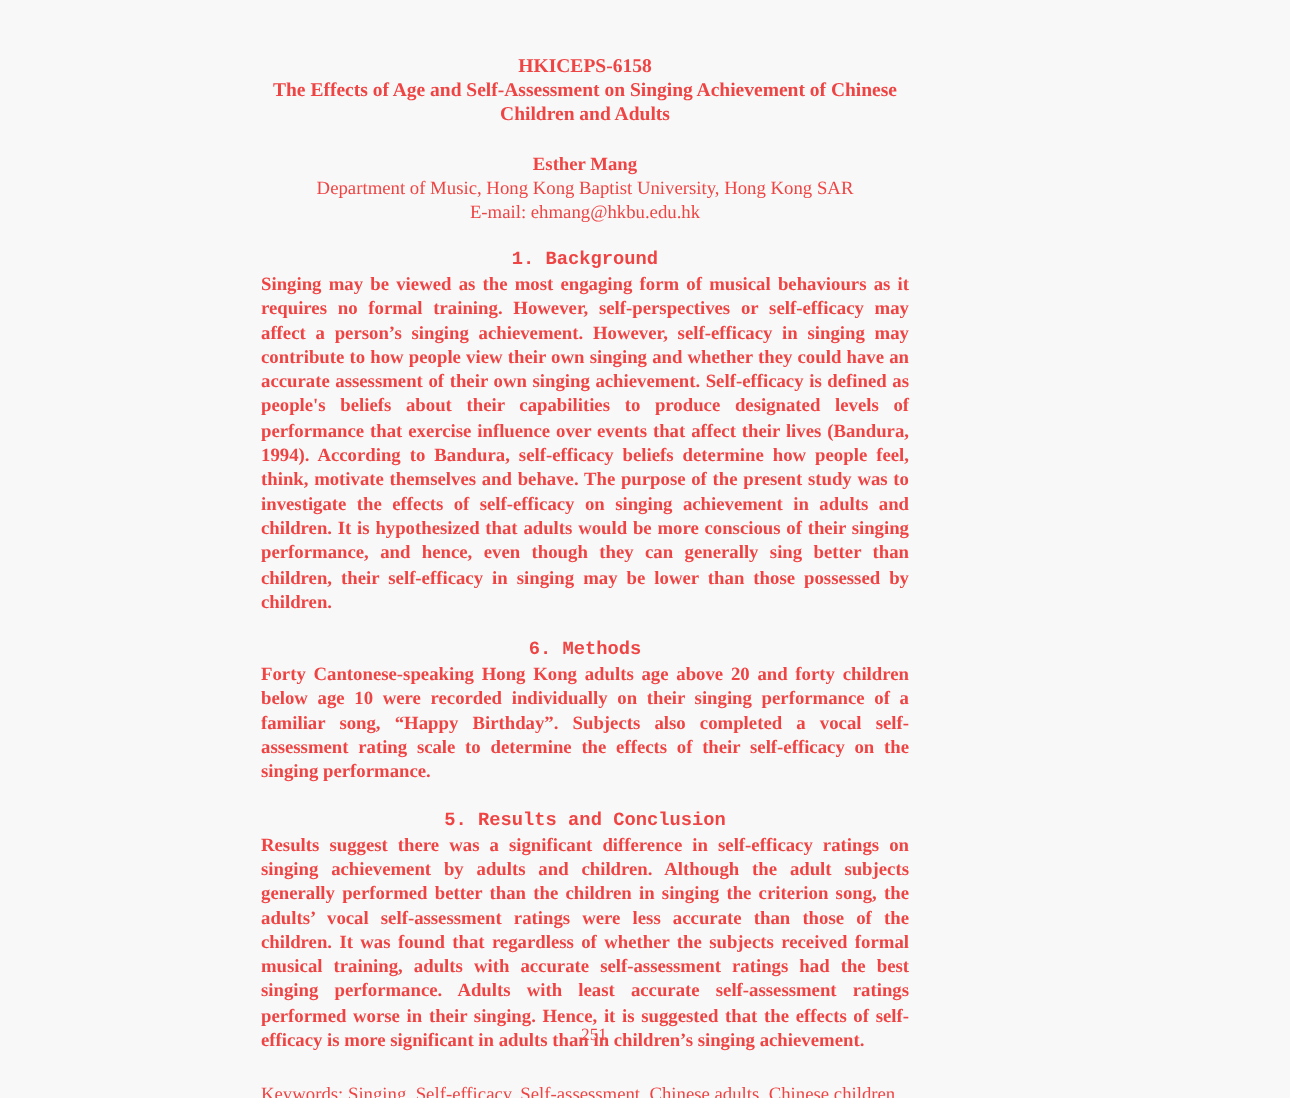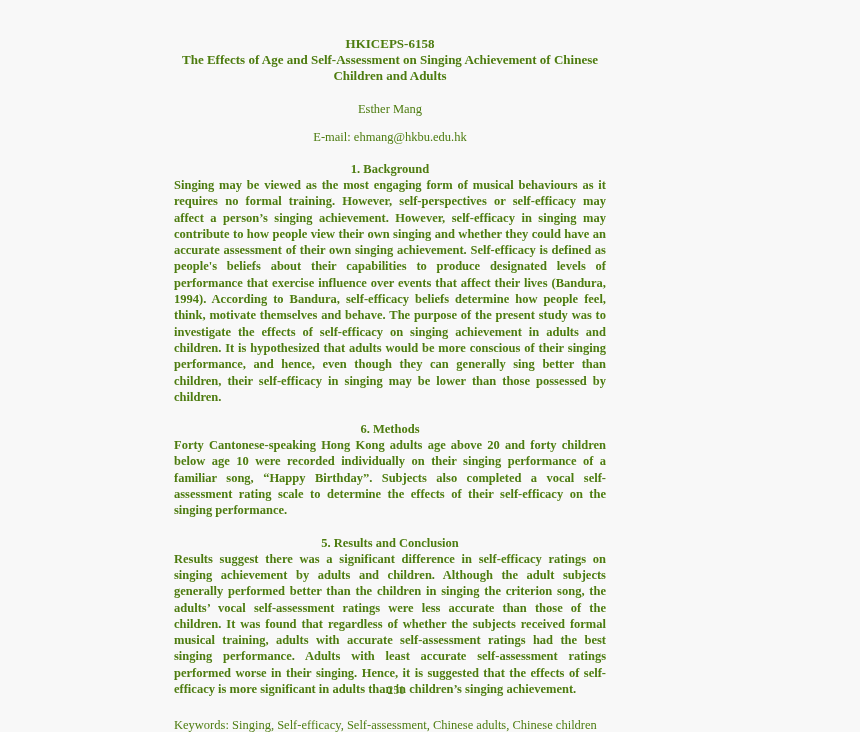--- a/index.html
+++ b/index.html
@@ -5,21 +5,21 @@
   html, body {
     margin: 0;
     padding: 0;
     background: #f8f8f8;
   }
   .page {
     position: relative;
     width: 780px;
     height: 732px;
     background: #f8f8f8;
-    color: #4d7c0f;
+    color: #ef4444;
     font-family: "Liberation Serif", "DejaVu Serif", serif;
     overflow: hidden;
     box-sizing: border-box;
     padding-top: 36px;
   }
   .content {
     width: 432px;
     margin: 0 auto;
   }
   .paper-id {
@@ -34,36 +34,37 @@
     font-weight: bold;
     font-size: 13px;
     line-height: 16px;
     margin: 0;
   }
   .author-block {
     margin-top: 17px;
     text-align: center;
   }
   .author-name {
-    font-weight: normal;
+    font-weight: bold;
     font-size: 12.5px;
     line-height: 16px;
-    margin: 12px;
+    margin: 0;
   }
   .affiliation, .email {
     font-size: 12.5px;
     line-height: 16px;
     margin: 0;
   }
   .section-heading {
     text-align: center;
     font-weight: bold;
     font-size: 12.5px;
     line-height: 16px;
     margin: 16px 0 0 0;
+    font-family: Liberation Mono, monospace;
   }
   .section-body {
     font-size: 12.5px;
     line-height: 16.3px;
     text-align: justify;
     margin: 0;
     font-weight: bold;
   }
   .keywords {
     font-size: 12.5px;
@@ -87,20 +88,21 @@
 
 <div class="page">
   <div class="content">
 
     <p class="paper-id">HKICEPS-6158</p>
 
     <p class="paper-title">The Effects of Age and Self-Assessment on Singing Achievement of Chinese Children and Adults</p>
 
     <div class="author-block">
       <p class="author-name">Esther Mang</p>
+      <p class="affiliation">Department of Music, Hong Kong Baptist University, Hong Kong SAR</p>
       <p class="email">E-mail: ehmang@hkbu.edu.hk</p>
     </div>
 
     <div>
       <p class="section-heading">1. Background</p>
       <p class="section-body">Singing may be viewed as the most engaging form of musical behaviours as it requires no formal training. However, self-perspectives or self-efficacy may affect a person’s singing achievement. However, self-efficacy in singing may contribute to how people view their own singing and whether they could have an accurate assessment of their own singing achievement. Self-efficacy is defined as people's beliefs about their capabilities to produce designated levels of performance that exercise influence over events that affect their lives (Bandura, 1994). According to Bandura, self-efficacy beliefs determine how people feel, think, motivate themselves and behave. The purpose of the present study was to investigate the effects of self-efficacy on singing achievement in adults and children. It is hypothesized that adults would be more conscious of their singing performance, and hence, even though they can generally sing better than children, their self-efficacy in singing may be lower than those possessed by children.</p>
     </div>
 
     <div>
       <p class="section-heading">6. Methods</p>

